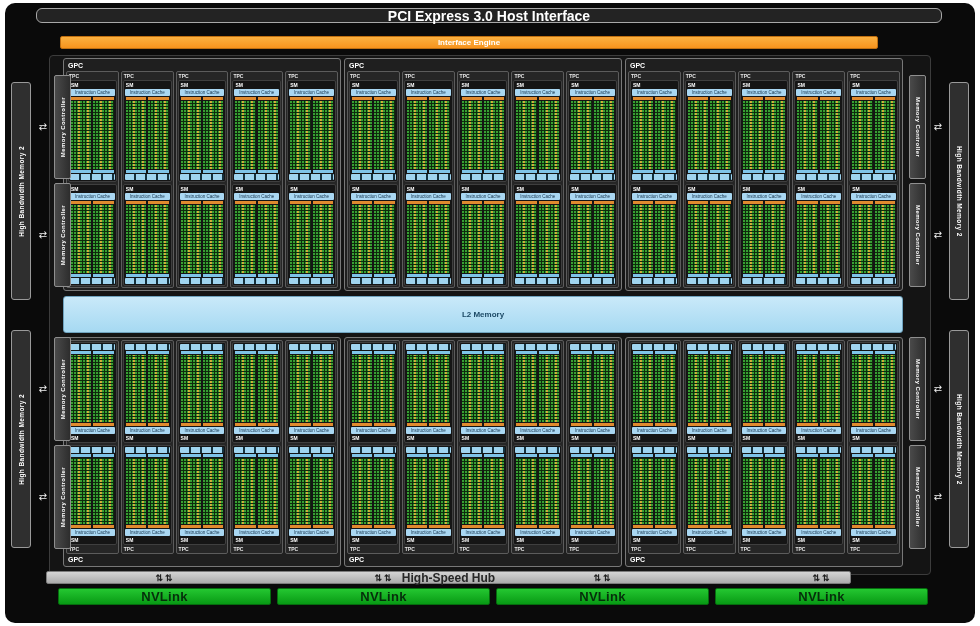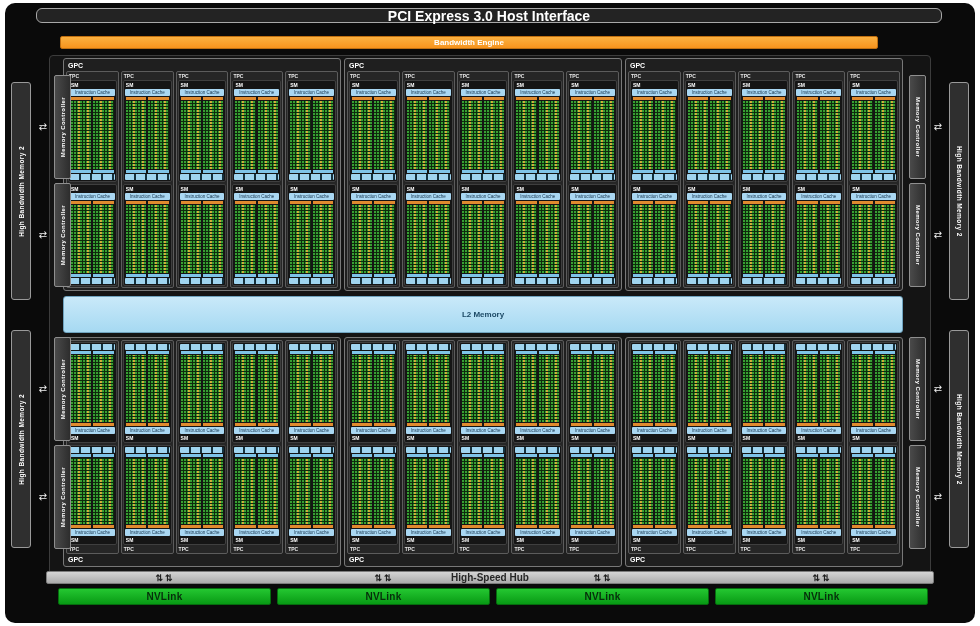--- a/index.html
+++ b/index.html
@@ -5,21 +5,21 @@
   *{box-sizing:border-box;margin:0;padding:0}
   html,body{width:980px;height:626px;background:#ffffff;font-family:"Liberation Sans",sans-serif;overflow:hidden;position:relative}
 
   #die{position:absolute;left:5px;top:3px;width:970px;height:620px;background:#0a0a0a;border-radius:10px;overflow:hidden}
   #coreplate{position:absolute;left:44px;top:52px;width:882px;height:520px;background:#141414;border:1px solid #3c3c3c;border-radius:4px}
 
   .cbar{position:absolute;display:flex;align-items:center;justify-content:center}
   #pcie{left:31px;top:5px;width:906px;height:15px;background:#232323;border:1px solid #a8a8a8;border-radius:6px;color:#fff;font-size:14px;font-weight:bold}
   #giga{left:55px;top:33px;width:818px;height:13px;background:linear-gradient(180deg,#fbb040,var(--gigathread-orange,#f7941d));border:1px solid #c06f10;border-radius:2px;color:#fff;font-size:8px;font-weight:bold}
   #l2{left:58px;top:293px;width:840px;height:37px;background:linear-gradient(180deg,#c9e9f9,var(--l2-cache-blue,#a6d9f2));border:1px solid #6fa3bf;border-radius:3px;color:#1d4a66;font-size:8px;font-weight:bold}
-  #hub{left:41px;top:568px;width:888px;height:13px;background:linear-gradient(180deg,#d4d4d4,#ababab);border:1px solid #7c7c7c;border-radius:2px;color:#262626;font-size:10px;font-weight:bold}
+  #hub{left:41px;top:568px;width:805px;height:13px;background:linear-gradient(180deg,#d4d4d4,#ababab);border:1px solid #7c7c7c;border-radius:2px;color:#262626;font-size:12px;font-weight:bold}
 
   .gpc{position:absolute;background:#1f1f1f;border:1px solid #787878;border-radius:3px;padding:2px;display:flex;flex-direction:column;gap:1px}
   .gpc.mir{flex-direction:column-reverse}
   .gpc-label{font-size:7px;font-weight:bold;color:#fff;height:9px;line-height:9px;padding-left:2px;flex:none}
   .tpc-row{flex:1;display:flex;gap:2px;min-height:0}
   .tpc{flex:1;background:#262626;border:1px solid #5c5c5c;border-radius:2px;padding:1px;display:flex;flex-direction:column;gap:1px;min-width:0}
   .mir .tpc{flex-direction:column-reverse}
   .tpc-label{font-size:5px;font-weight:bold;color:#e8e8e8;height:6px;line-height:6px;padding-left:1px;flex:none}
   .sm-wrap{flex:1;display:flex;flex-direction:column;gap:2px;min-height:0}
   .mir .sm-wrap{flex-direction:column-reverse}
@@ -39,32 +39,32 @@
   .texbar{height:6px;flex:none;border-radius:1px;background:repeating-linear-gradient(90deg,#9fd4ef 0 9px,#14303c 9px 11px)}
 
   .mcbar{position:absolute;width:17px;background:linear-gradient(90deg,#4a4a4a,#2d2d2d);border:1px solid #8f8f8f;border-radius:2px;display:flex;align-items:center;justify-content:center;overflow:hidden}
   .mcbar span{writing-mode:vertical-rl;transform:rotate(180deg);color:#fff;font-size:6px;font-weight:bold;white-space:nowrap;letter-spacing:.4px}
   .mcbar.right span{transform:none}
   .hbm{position:absolute;width:20px;background:#2f2f2f;border:1px solid #9a9a9a;border-radius:3px;display:flex;align-items:center;justify-content:center;overflow:hidden}
   .hbm span{writing-mode:vertical-rl;transform:rotate(180deg);color:#fff;font-size:6.5px;font-weight:bold;white-space:nowrap;letter-spacing:.4px}
   .hbm.right span{transform:none}
 
   .nvlink{position:absolute;top:585px;width:213px;height:17px;background:linear-gradient(180deg,#24c731,var(--nvlink-green,#089a14));border:1px solid #056d0e;border-radius:2px;display:flex;align-items:center;justify-content:center}
-  .nvlink span{color:#062e0b;font-size:10px;font-weight:bold;letter-spacing:.3px}
+  .nvlink span{color:#062e0b;font-size:13px;font-weight:bold;letter-spacing:.3px}
 
   .harrow{position:absolute;color:#f2f2f2;font-size:10px;line-height:12px;width:20px;text-align:center;z-index:5}
   .varrow{position:absolute;color:#1f1f1f;font-size:9px;line-height:12px;width:34px;text-align:center;z-index:6;letter-spacing:2px;font-weight:bold}
 </style>
 </head>
 <body>
 
 <div id="die">
   <div id="coreplate"></div>
   <div id="pcie" class="cbar">PCI Express 3.0 Host Interface</div>
-  <div id="giga" class="cbar">Bandwidth Engine</div>
+  <div id="giga" class="cbar">Interface Engine</div>
   <div id="l2" class="cbar">L2 Memory</div>
   <div id="hub" class="cbar">High-Speed Hub</div>
 <div class="gpc" style="left: 58px; top: 55px; width: 278px; height: 233px;">
       <div class="gpc-label">GPC</div>
       <div class="tpc-row">
         <div class="tpc">
           <div class="tpc-label">TPC</div>
           <div class="sm-wrap">
             <div class="sm">
               <div class="sm-label">SM</div>

